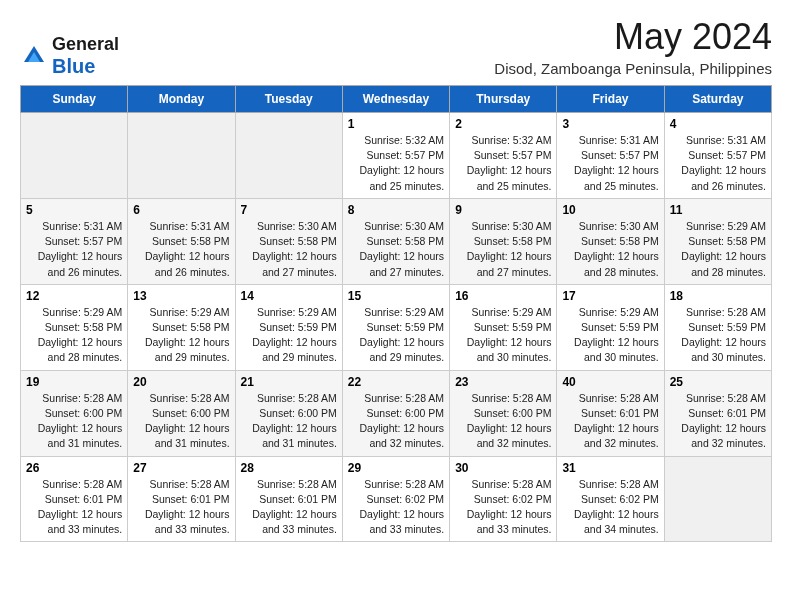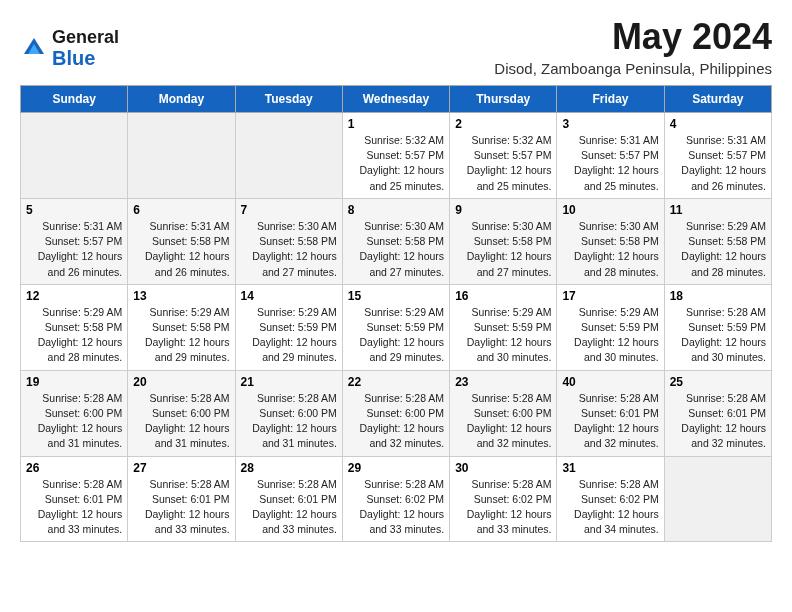--- a/index.html
+++ b/index.html
@@ -9,21 +9,21 @@
       width: 792px;
       min-height: 612px;
       padding: 0;
     }
     .container {
       width: 792px;
       padding: 16px 20px 16px 20px;
     }
     .header-row {
       display: flex;
-      align-items: center;
+      align-items: flex-end;
       justify-content: space-between;
       margin-bottom: 4px;
     }
     .logo {
       display: flex;
       align-items: center;
       margin-top: 4px;
     }
     .logo-text {
       display: flex;
@@ -43,21 +43,21 @@
     .logo-icon {
       width: 28px;
       height: 28px;
       margin-right: 4px;
     }
     .title-block {
       text-align: right;
     }
     .month-year {
       font-size: 36px;
-      font-weight: bold;
+      font-weight: normal;
       color: #1a1a1a;
     }
     .location {
       font-size: 15px;
       color: #333;
       margin-top: 2px;
     }
     .calendar {
       width: 100%;
       border-collapse: collapse;

